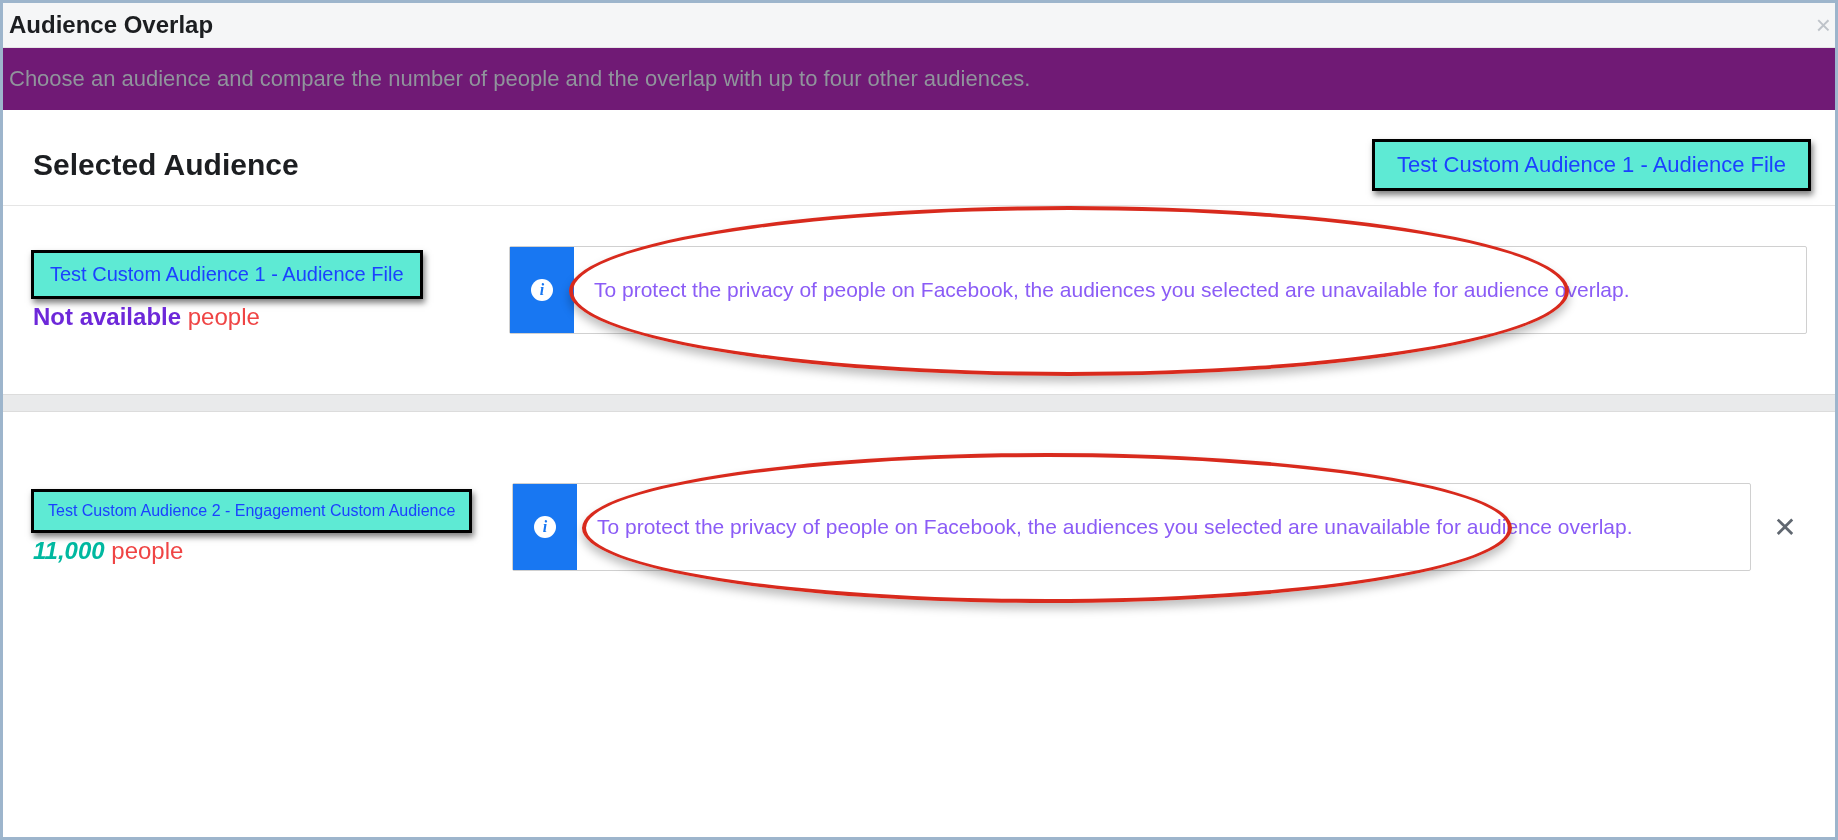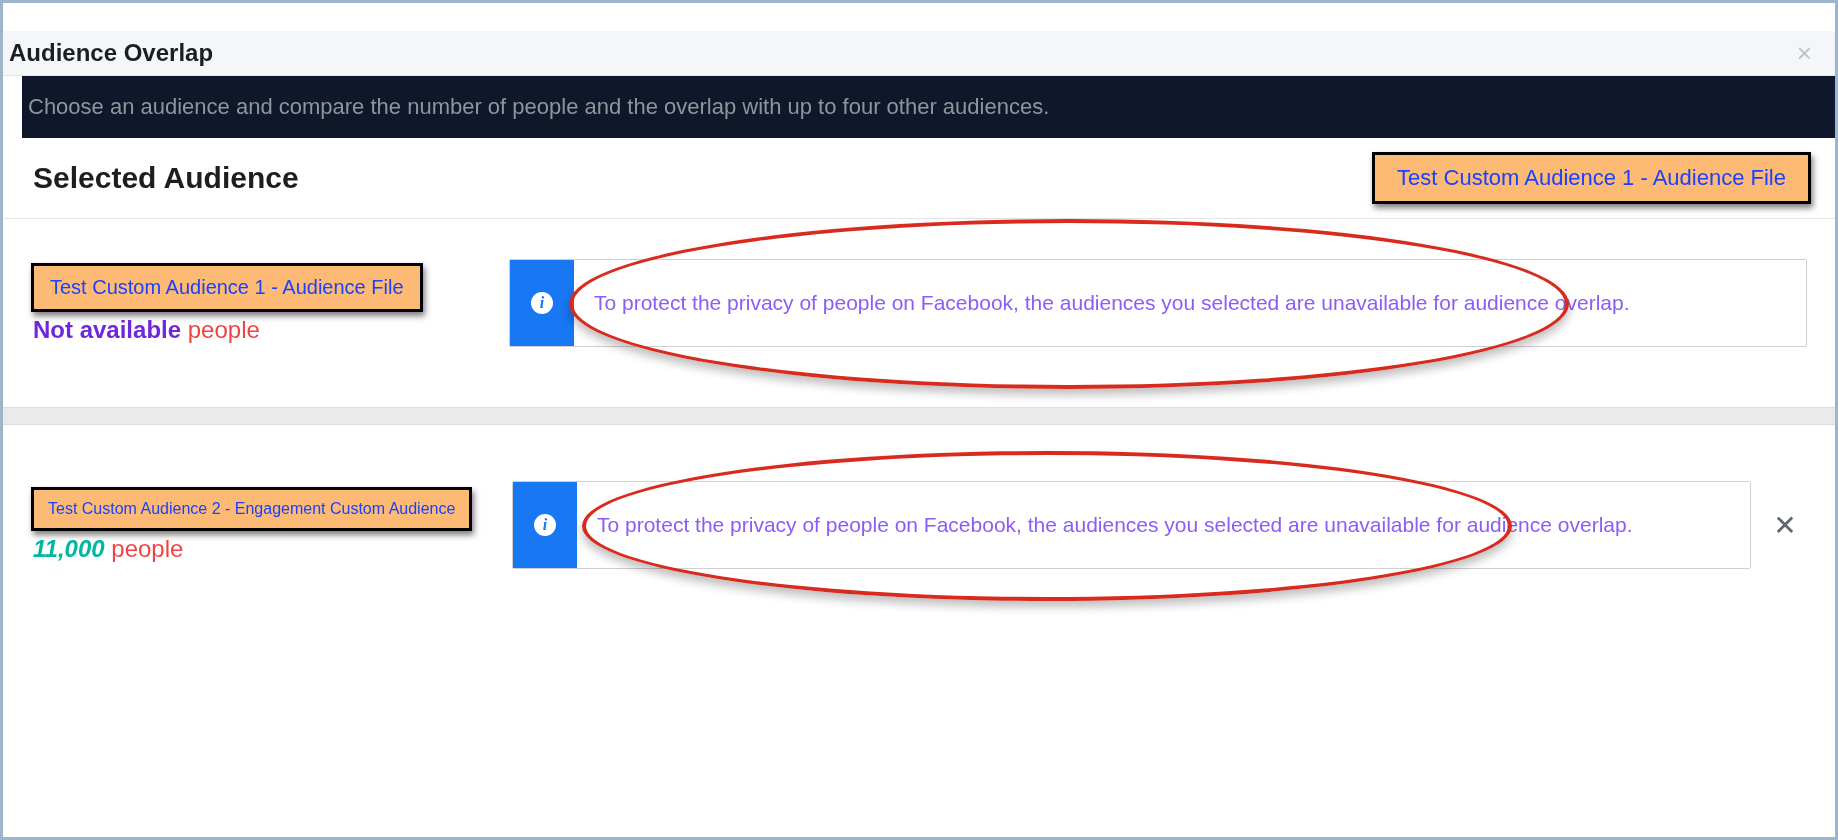--- a/index.html
+++ b/index.html
@@ -8,49 +8,48 @@
     width: 1838px;
     height: 840px;
     border: 3px solid #9db5cc;
     background: #ffffff;
     display: flex;
     flex-direction: column;
     position: relative;
   }
   .dialog-header {
     background: #f5f6f7;
-    padding: 8px 23px 8px 6px;
+    padding: 8px 4px 8px 6px;
     border-bottom: 1px solid #e5e5e5;
     display: flex;
     align-items: center;
     justify-content: space-between;
-    margin-top: 28px;
   }
   .dialog-title {
     font-size: 24px;
     font-weight: 700;
     color: #1c1e21;
   }
   .dialog-close {
     font-size: 26px;
     color: #bec3c9;
     cursor: pointer;
     line-height: 1;
   }
   .banner {
-    background: #0f172a;
+    background: #701a75;
     padding: 18px 6px 18px 6px;
-    margin-left: 19px;
   }
   .banner-text {
     font-size: 22px;
     color: #90949c;
   }
   .section {
     background: #ffffff;
+    margin-top: 15px;
   }
   .section-header {
     display: flex;
     align-items: center;
     justify-content: space-between;
     padding: 14px 24px 14px 30px;
     border-bottom: 1px solid #e5e5e5;
   }
   .section-title {
     font-size: 30px;
@@ -58,21 +57,21 @@
     color: #1c1e21;
   }
   .boxed-link {
     border: 3px solid #000;
     padding: 10px 22px;
     color: #1b41ff;
     font-size: 22px;
     font-weight: 400;
     text-align: center;
     box-shadow: 2px 4px 6px rgba(0,0,0,0.5);
-    background: #fdba74;
+    background: #5eead4;
     white-space: nowrap;
   }
   .boxed-link.small {
     font-size: 16px;
     padding: 10px 14px;
   }
   .section-body {
     padding: 40px 28px 60px 28px;
     display: flex;
     align-items: center;

